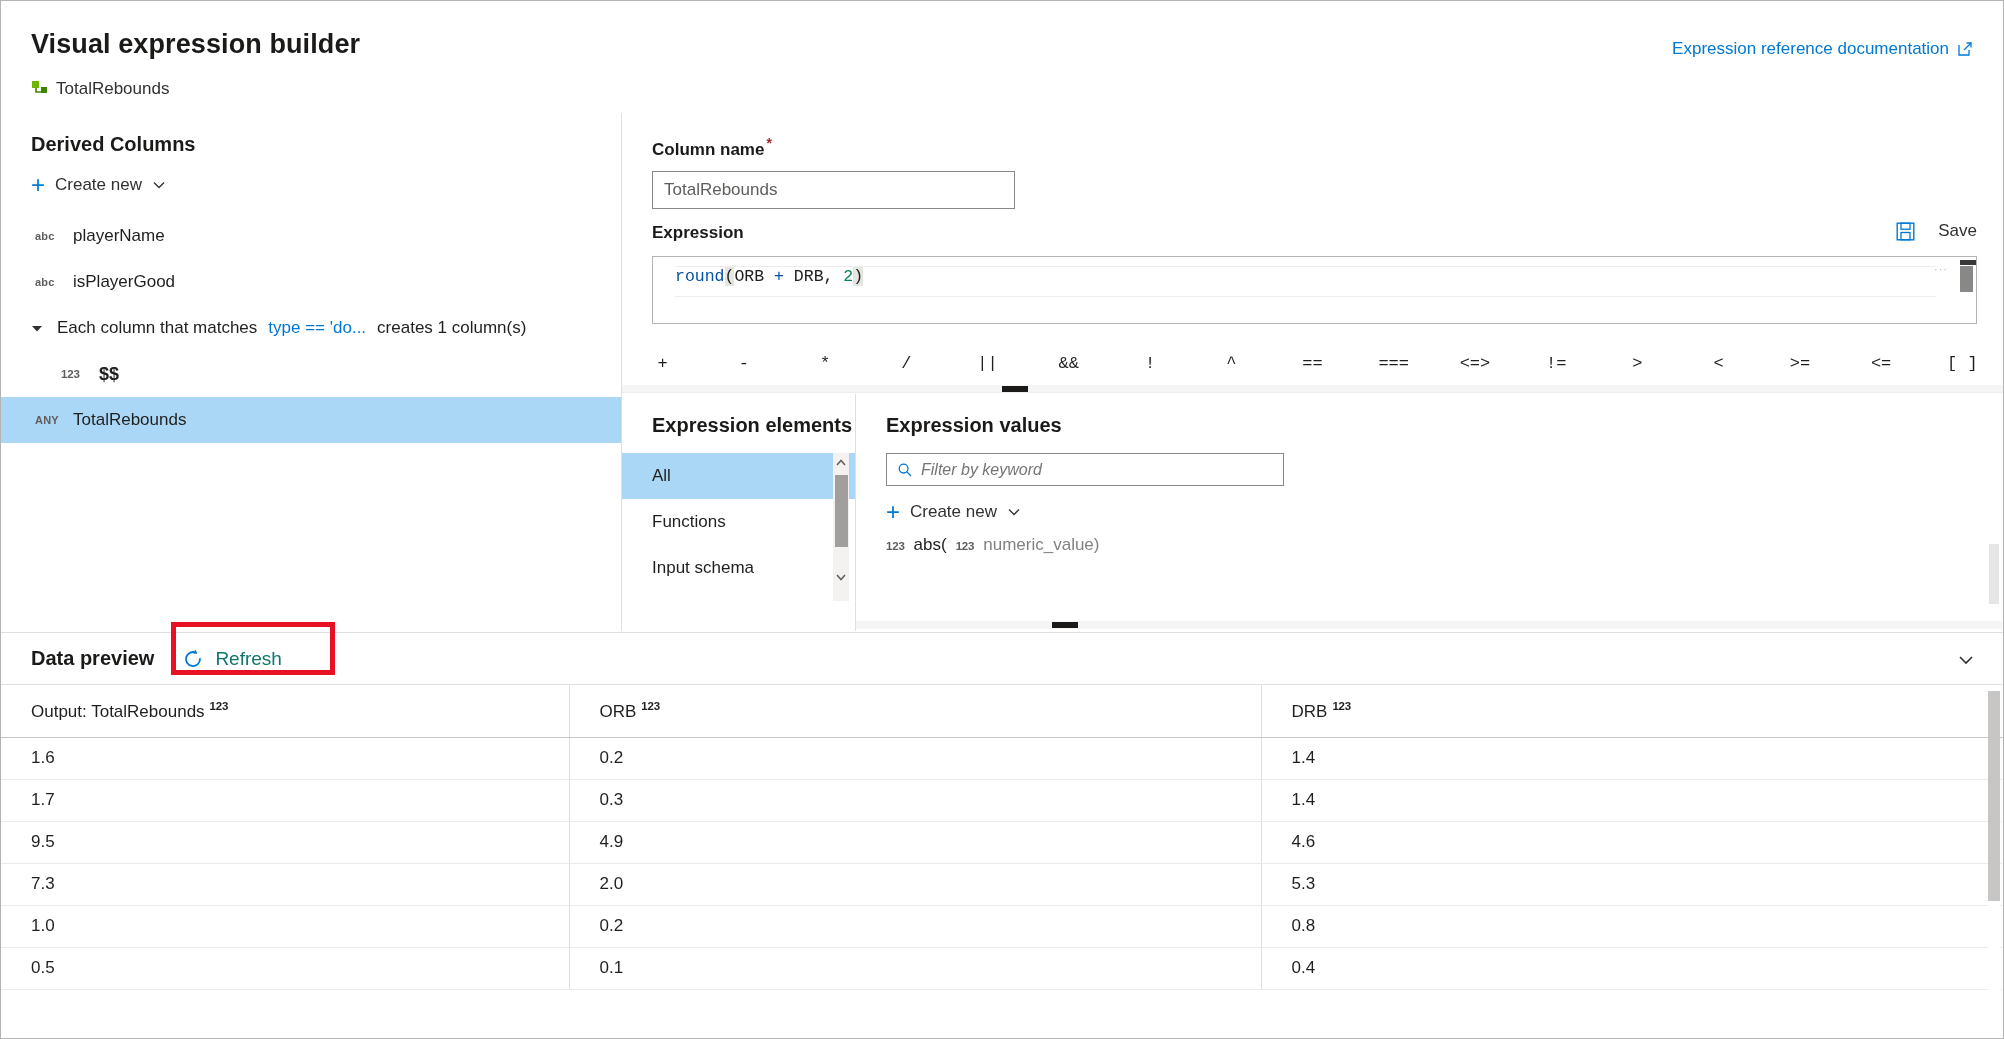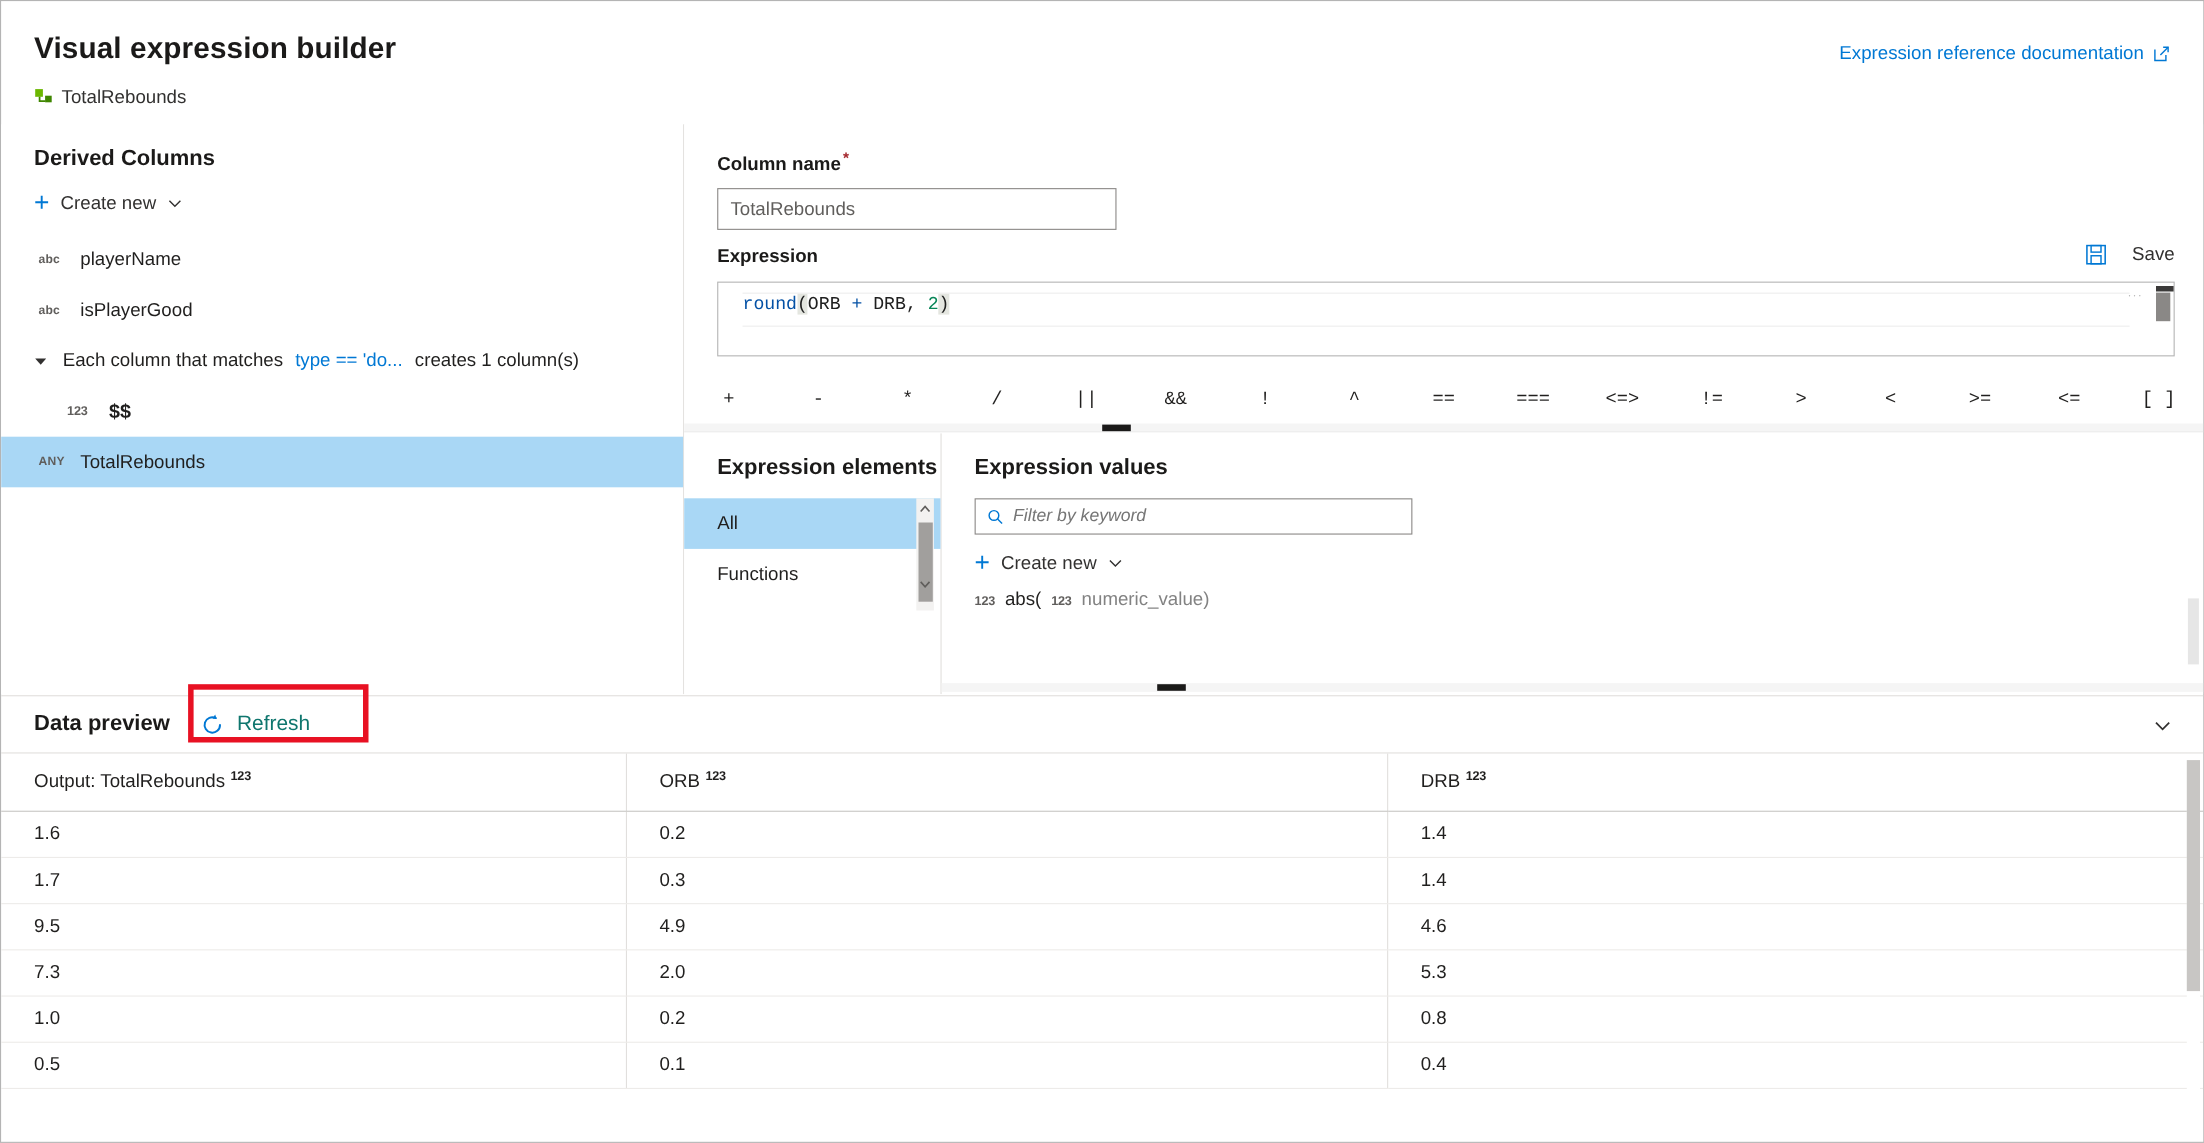--- a/index.html
+++ b/index.html
@@ -374,20 +374,21 @@
         <div class="op-scroll-thumb"></div>
       </div>
 
       <div class="lower">
 
         <div class="elements-pane">
           <div class="pane-title">Expression elements</div>
           <div class="elem-list">
             <div class="elem-item active">All</div>
             <div class="elem-item">Functions</div>
+            <div class="elem-item">Input schema</div>
             <div class="elem-scrollbar">
               <span class="arrow-up">
                 <svg viewBox="0 0 16 16" width="16" height="16" xmlns="http://www.w3.org/2000/svg">
                     <path d="M4 10 L8 5.5 L12 10" stroke="#605e5c" stroke-width="1.5" fill="none"></path>
                   </svg>
               </span>
               <div class="thumb"></div>
               <span class="arrow-down">
                 <svg viewBox="0 0 16 16" width="16" height="16" xmlns="http://www.w3.org/2000/svg">
                     <path d="M4 6 L8 10.5 L12 6" stroke="#605e5c" stroke-width="1.5" fill="none"></path>

